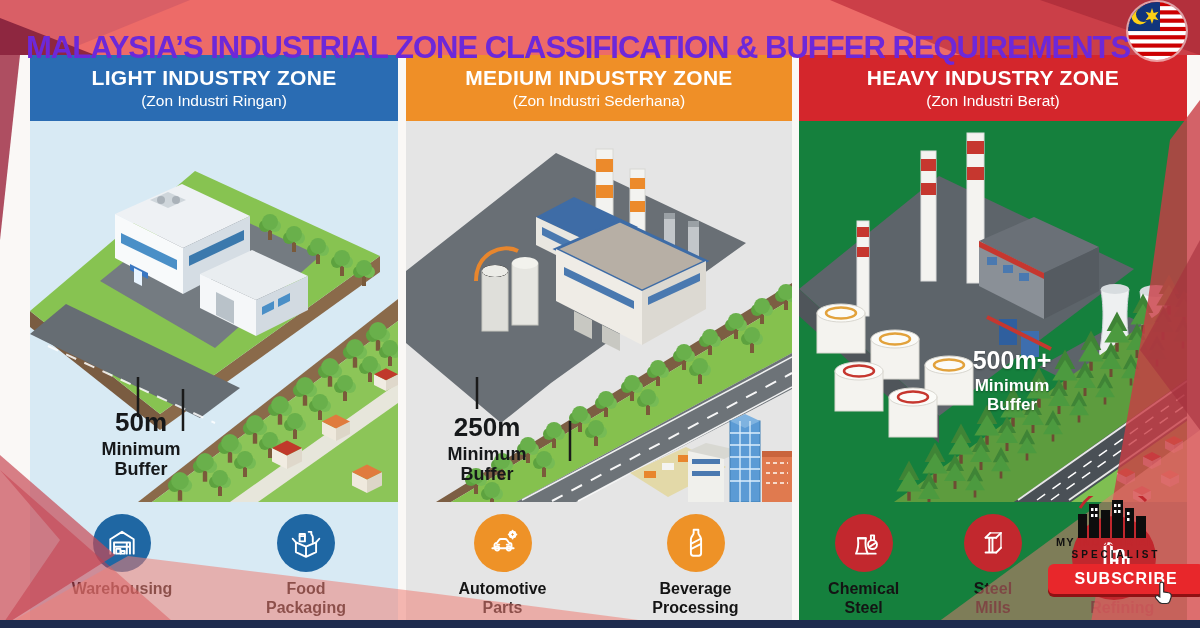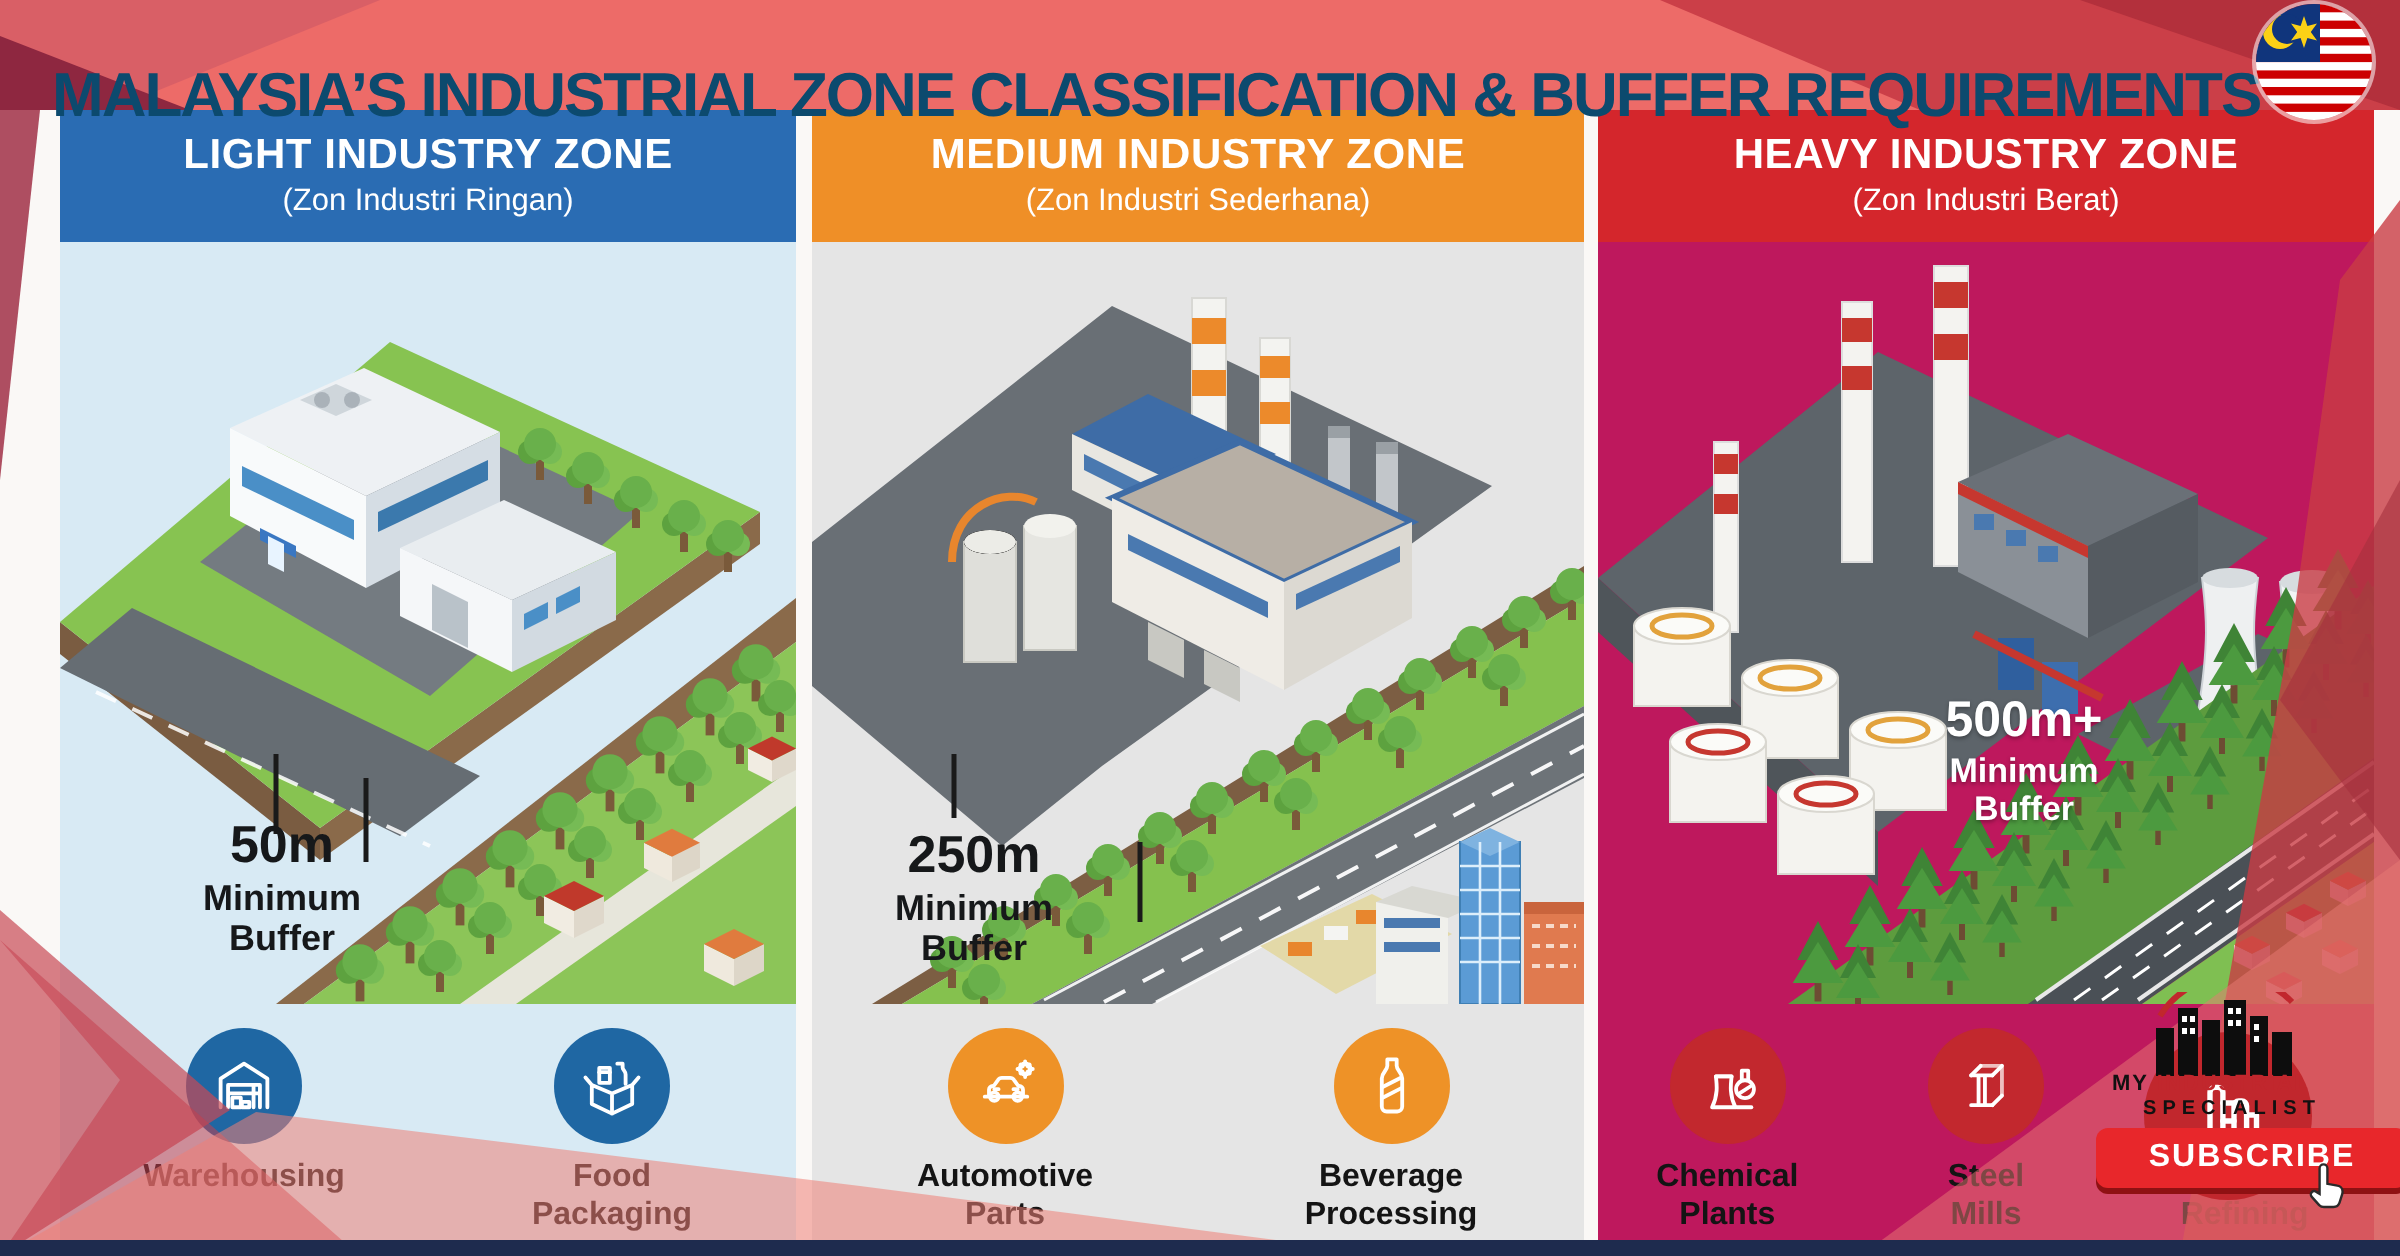--- a/index.html
+++ b/index.html
@@ -1,40 +1,40 @@
 <!DOCTYPE html>
 <html><head>
 <meta charset="utf-8">
 <style>
   html,body{margin:0;padding:0;background:#e9e4e0;}
   .canvas{position:relative;width:1200px;height:628px;overflow:hidden;
           background:#faf8f6;font-family:"Liberation Sans",sans-serif;}
   
   .top-band{position:absolute;top:0;left:0;width:1200px;height:55px;z-index:5;}
   .page-title{position:absolute;top:0;left:26px;height:55px;display:flex;align-items:center;
-              z-index:10;font-size:31px;font-weight:bold;letter-spacing:-1px;color:#0c4a6e;
+              z-index:10;font-size:31px;font-weight:bold;letter-spacing:-1px;color:#6d28d9;
               white-space:nowrap;}
   .flag{position:absolute;top:2px;left:1128px;width:58px;height:58px;border-radius:50%;
         overflow:hidden;z-index:45;box-shadow:0 0 0 2px rgba(255,255,255,.55);}
   
   .card{position:absolute;top:55px;bottom:8px;z-index:2;}
   .card-light{left:30px;width:368px;}
   .card-medium{left:406px;width:386px;}
   .card-heavy{left:799px;width:388px;}
   .card header{height:66px;display:flex;flex-direction:column;align-items:center;
                justify-content:center;color:#fff;gap:2px;text-align:center;}
   .card-light header{background:#2a6cb3;}
   .card-medium header{background:#ef8f27;}
   .card-heavy header{background:#d4262c;}
   .zone-title{font-size:21px;font-weight:bold;letter-spacing:.3px;}
   .zone-subtitle{font-size:15.5px;}
   .card-body{position:absolute;top:66px;left:0;right:0;bottom:0;}
   .card-light .card-body{background:#d8eaf4;}
   .card-medium .card-body{background:#e5e5e5;}
-  .card-heavy .card-body{background:#be185d;}
+  .card-heavy .card-body{background:#15803d;}
   .scene{position:absolute;top:0;left:0;width:100%;height:381px;display:block;}
   
   .buffer{position:absolute;width:140px;text-align:center;line-height:1.12;z-index:8;}
   .buffer .dist{font-size:26px;font-weight:bold;}
   .buffer .cap{font-size:18px;font-weight:bold;white-space:pre-line;margin-top:2px;}
   .buffer-light{left:41px;top:287px;color:#16181a;}
   .buffer-medium{left:11px;top:292px;color:#16181a;}
   .buffer-heavy{left:143px;top:225px;color:#ffffff;text-shadow:0 1px 2px rgba(0,0,0,.35);}
   .buffer-heavy .dist{font-size:25px;}
   .buffer-heavy .cap{font-size:17px;}
@@ -472,21 +472,21 @@
           <div class="circle">
             <svg viewBox="0 0 32 32" width="34" height="34">
               <path d="M8.5 26c2.8-5.5 2.3-10.5 1.8-14.5h7.4c-.5 4-1 9 1.8 14.5z"></path>
               <path d="M10.3 11.5h7.4M22.5 12.8v-4h3v4.2"></path>
               <circle cx="24" cy="17.5" r="4.2"></circle>
                 <path d="M21.2 19.6l5.6-3.6"></path>
               <path d="M20 26h7"></path>
             </svg>
           </div>
           <div class="industry-label">Chemical
-Plants</div>
+Steel</div>
         </div>
         <div class="industry">
           <div class="circle">
             <svg viewBox="0 0 32 32" width="34" height="34">
               <path d="M9 11h10M9 25h10M12.5 11v14M15.5 11v14"></path>
               <path d="M19 11l4.5-4.5M19 25l4.5-4.5M9 11l4.5-4.5"></path>
               <path d="M13.5 6.5h10M23.5 6.5v14" opacity=".7"></path>
             </svg>
           </div>
           <div class="industry-label">Steel

